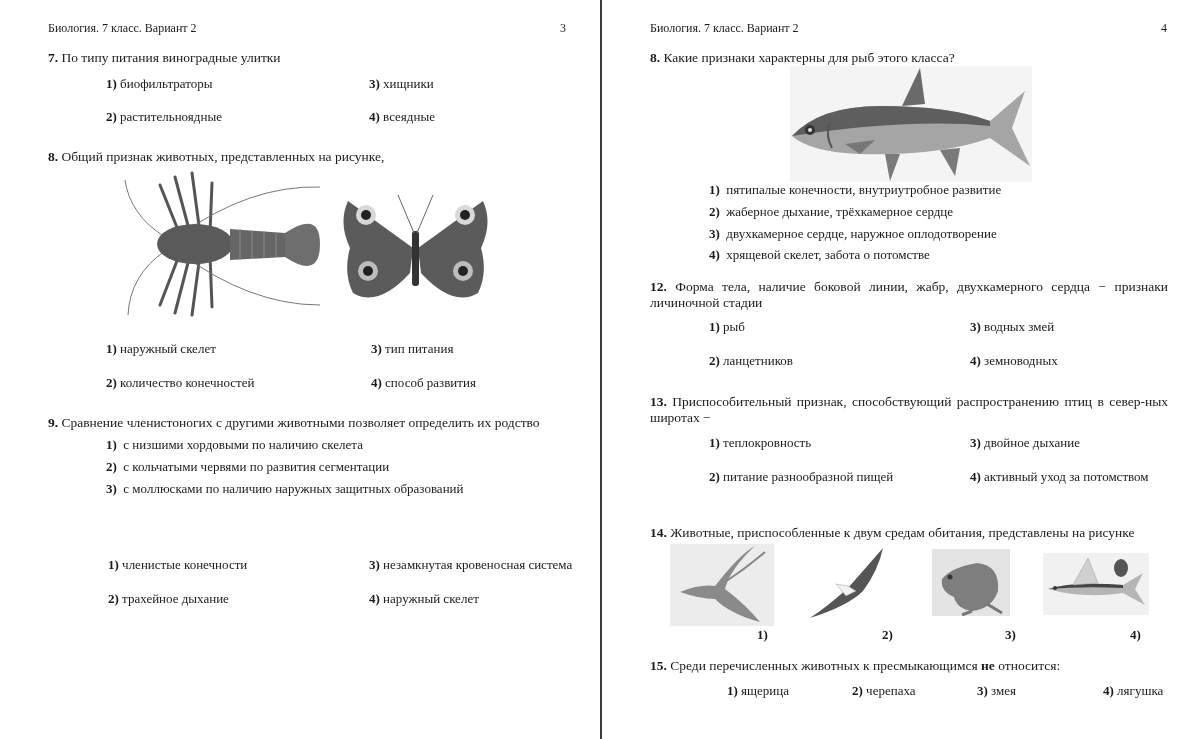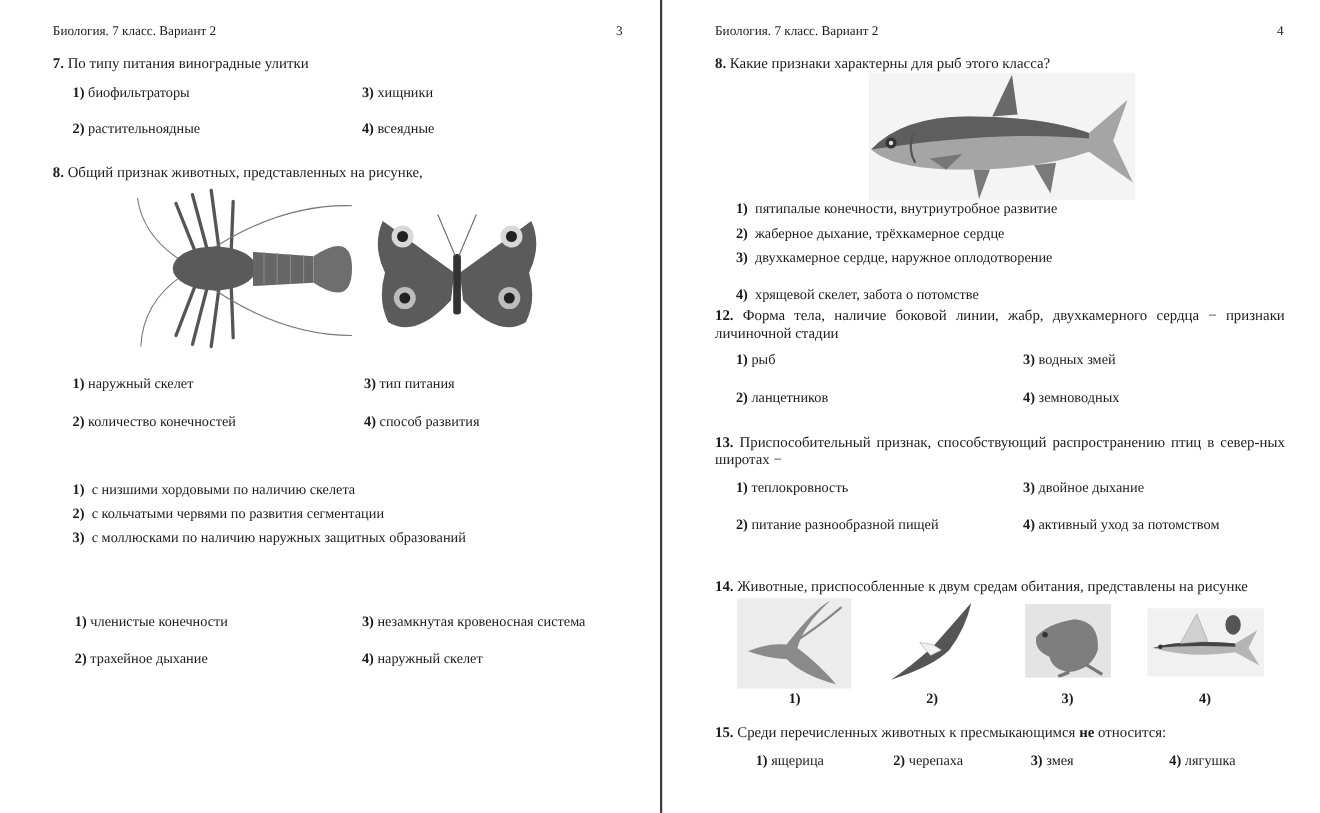--- a/index.html
+++ b/index.html
@@ -5,21 +5,21 @@
   html, body { margin:0; padding:0; }
   body { width:1200px; height:739px; background:#fff; position:relative; overflow:hidden;
          font-family:"Liberation Serif", "DejaVu Serif", serif; color:#1a1a1a; }
   .page { position:absolute; top:0; height:739px; }
   #left { left:0; width:600px; }
   #right { left:603px; width:597px; }
   .divider { position:absolute; left:600px; top:0; width:2px; height:739px; background:#3a3a3a; }
   .abs { position:absolute; white-space:nowrap; }
   .hdr { font-size:12px; }
   .q { font-size:13.5px; }
-  .opt { font-size:13px; }
+  .opt { font-size:13px;margin-left:40px; }
   b { font-weight:bold; }
   .just { white-space:normal; text-align:justify; text-align-last:left; line-height:16px; }
   .pic { position:absolute; }
   svg { display:block; }
 </style>
 </head>
 <body>
 
 <div id="left" class="page">
   <div class="abs hdr" style="left:48px;top:21px">Биология. 7 класс. Вариант 2</div>
@@ -81,20 +81,24 @@
         <circle cx="125" cy="78" r="5" fill="#222"></circle>
       <rect x="74" y="38" width="7" height="55" rx="3" fill="#333"></rect>
       <path d="M76 40 L60 2 M79 40 L95 2" stroke="#666" stroke-width="1"></path>
     </svg>
   </div>
   <div class="abs opt" style="left:66px;top:341px"><b>1)</b> <span>наружный скелет</span></div>
   <div class="abs opt" style="left:66px;top:375px"><b>2)</b> <span>количество конечностей</span></div>
   <div class="abs opt" style="left:331px;top:341px"><b>3)</b> <span>тип питания</span></div>
   <div class="abs opt" style="left:331px;top:375px"><b>4)</b> <span>способ развития</span></div>
 
+  <div class="abs q" style="left:48px;top:415px">
+    <b>9.</b>
+    <span>Сравнение членистоногих с другими животными позволяет определить их родство</span>
+  </div>
   <div class="abs opt" style="left:66px;top:437px"><b>1)</b>&nbsp; <span>с низшими хордовыми по наличию скелета</span></div>
   <div class="abs opt" style="left:66px;top:459px"><b>2)</b>&nbsp; <span>с кольчатыми червями по развития сегментации</span></div>
   <div class="abs opt" style="left:66px;top:481px"><b>3)</b>&nbsp; <span>с моллюсками по наличию наружных защитных образований</span></div>
 
   <div class="abs opt" style="left:68px;top:557px"><b>1)</b> <span>членистые конечности</span></div>
   <div class="abs opt" style="left:68px;top:591px"><b>2)</b> <span>трахейное дыхание</span></div>
   <div class="abs opt" style="left:329px;top:557px"><b>3)</b> <span>незамкнутая кровеносная система</span></div>
   <div class="abs opt" style="left:329px;top:591px"><b>4)</b> <span>наружный скелет</span></div>
 </div>
 
@@ -117,21 +121,21 @@
         <circle cx="20" cy="64" r="2" fill="#ddd"></circle>
       <path d="M40 56 Q35 70 42 82" stroke="#555" stroke-width="2" fill="none"></path>
       <path d="M95 88 L100 115 L110 88 Z" fill="#7a7a7a"></path>
       <path d="M150 84 L165 110 L170 82 Z" fill="#7a7a7a"></path>
       <path d="M55 78 L85 74 L70 88 Z" fill="#777"></path>
     </svg>
   </div>
   <div class="abs opt" style="left:66px;top:182px"><b>1)</b>&nbsp; <span>пятипалые конечности, внутриутробное развитие</span></div>
   <div class="abs opt" style="left:66px;top:204px"><b>2)</b>&nbsp; <span>жаберное дыхание, трёхкамерное сердце</span></div>
   <div class="abs opt" style="left:66px;top:226px"><b>3)</b>&nbsp; <span>двухкамерное сердце, наружное оплодотворение</span></div>
-  <div class="abs opt" style="left:66px;top:260px"><b>4)</b>&nbsp; <span>хрящевой скелет, забота о потомстве</span></div>
+  <div class="abs opt" style="left:66px;top:247px"><b>4)</b>&nbsp; <span>хрящевой скелет, забота о потомстве</span></div>
 
   <div class="abs q just" style="left:47px;top:279px;width:518px">
     <b>12.</b>
     <span>Форма тела, наличие боковой линии, жабр, двухкамерного сердца − признаки личиночной стадии</span>
   </div>
   <div class="abs opt" style="left:66px;top:319px"><b>1)</b> <span>рыб</span></div>
   <div class="abs opt" style="left:66px;top:353px"><b>2)</b> <span>ланцетников</span></div>
   <div class="abs opt" style="left:327px;top:319px"><b>3)</b> <span>водных змей</span></div>
   <div class="abs opt" style="left:327px;top:353px"><b>4)</b> <span>земноводных</span></div>
 

